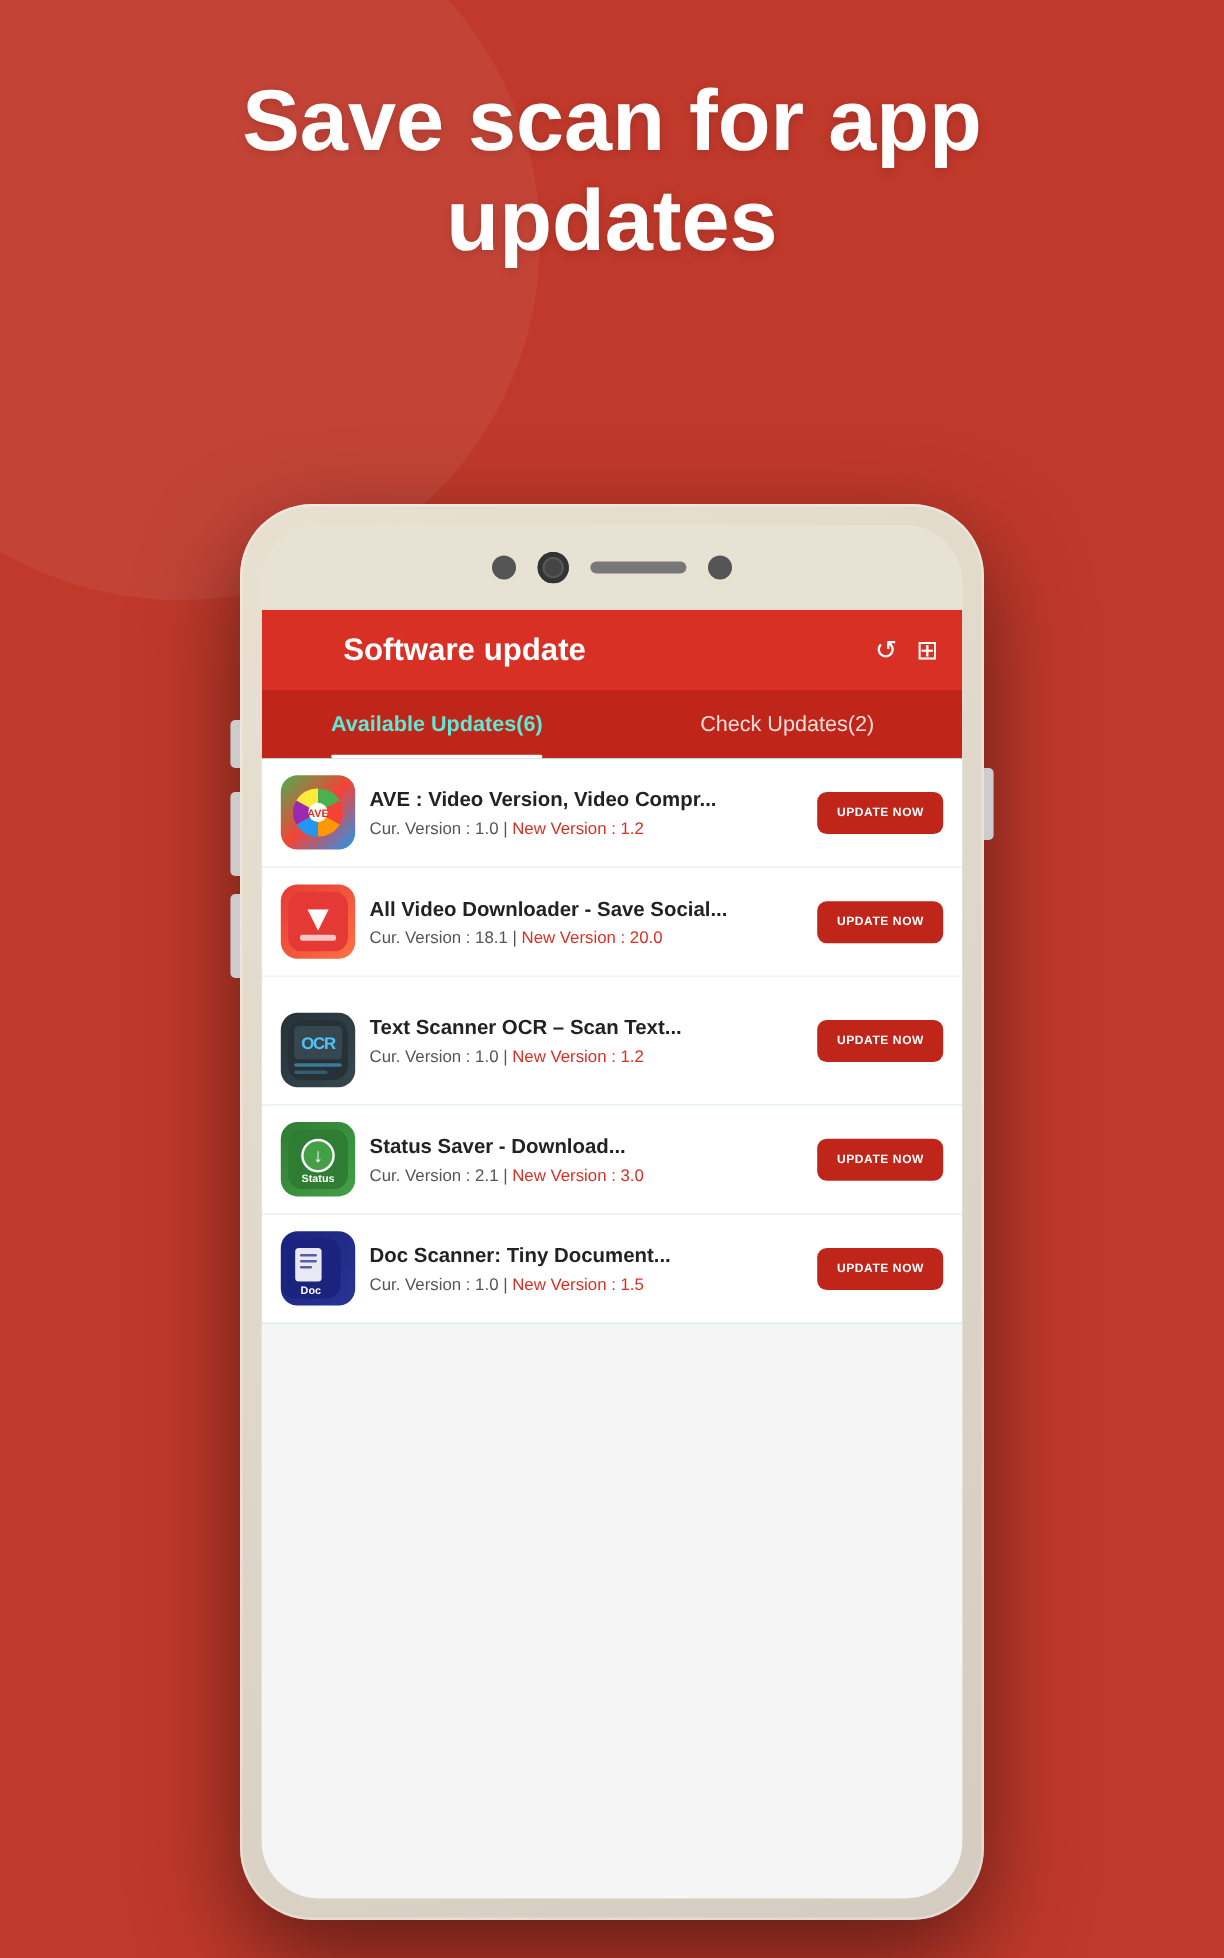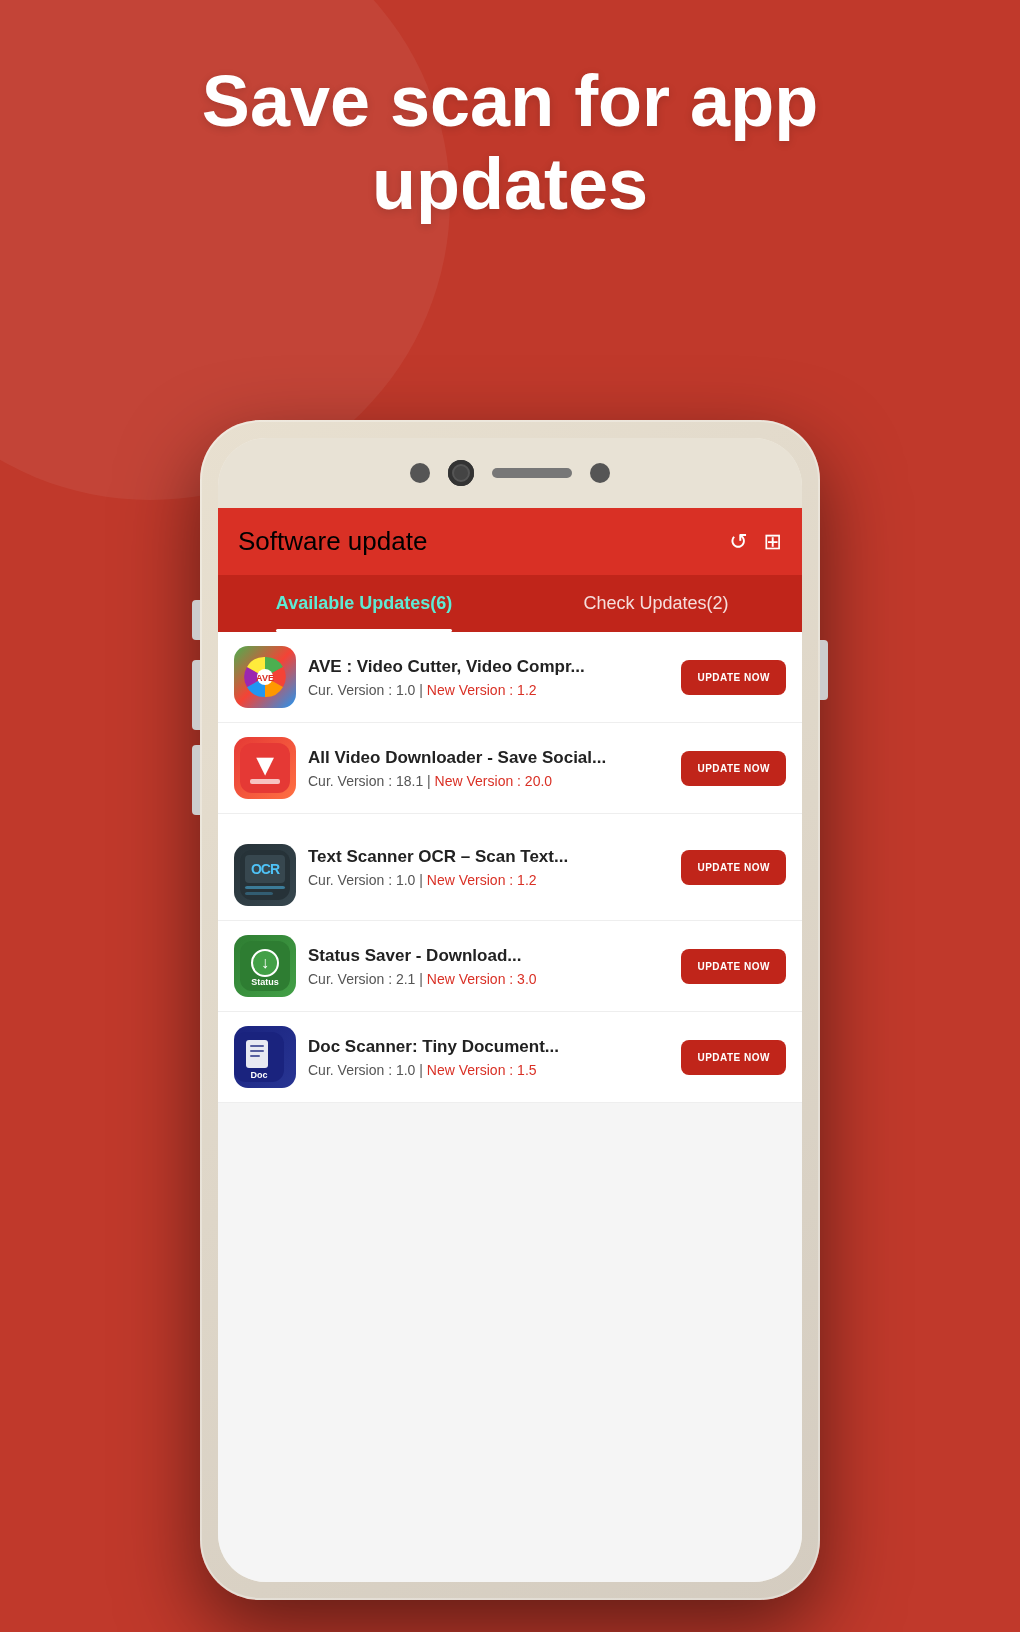--- a/index.html
+++ b/index.html
@@ -123,23 +123,24 @@
     
     .app-header {
       background: #d93025;
       padding: 18px 20px;
       display: flex;
       align-items: center;
       justify-content: space-between;
     }
 
     .app-header-title {
-      color: #000000;
+      color: #ffffff;
       font-size: 26px;
-      font-weight: 400;
+      font-weight: 700;
+      margin-left: 48px;
     }
 
     .header-icons {
       display: flex;
       gap: 16px;
       align-items: center;
     }
 
     .header-icon {
       color: #fff;
@@ -393,21 +394,21 @@
                 <path d="M25 25 L43 15 A20 20 0 0 1 43 35 Z" fill="#F44336"></path>
                 <path d="M25 25 L43 35 A20 20 0 0 1 25 45 Z" fill="#FF9800"></path>
                 <path d="M25 25 L25 45 A20 20 0 0 1 7 35 Z" fill="#2196F3"></path>
                 <path d="M25 25 L7 35 A20 20 0 0 1 7 15 Z" fill="#9C27B0"></path>
                 <path d="M25 25 L7 15 A20 20 0 0 1 25 5 Z" fill="#FFEB3B"></path>
                 <circle cx="25" cy="25" r="8" fill="white"></circle>
                 <text x="25" y="29" text-anchor="middle" font-size="9" font-weight="900" fill="#d93025">AVE</text>
               </svg>
             </div>
             <div class="app-info">
-              <div class="app-name">AVE : Video Cutter,  Video Compr...</div>
+              <div class="app-name">AVE : Video Version,  Video Compr...</div>
               <div class="app-version">
                 <span>Cur. Version : 1.0</span>
                 <span> | </span>
                 <span class="new-version">New Version : 1.2</span>
               </div>
             </div>
             <button class="update-btn">UPDATE NOW</button>
           </div>
 
           <div class="app-list-item">

